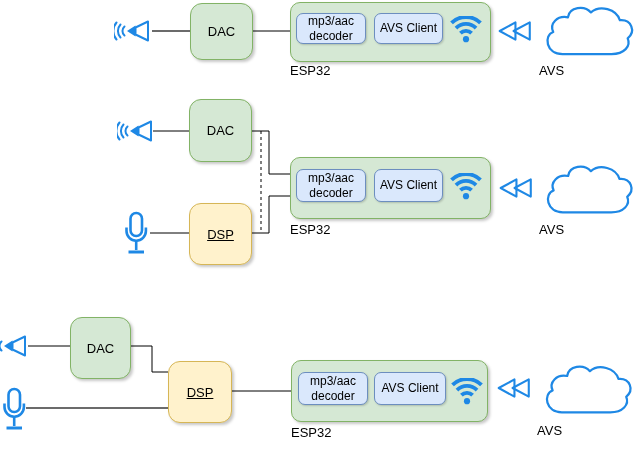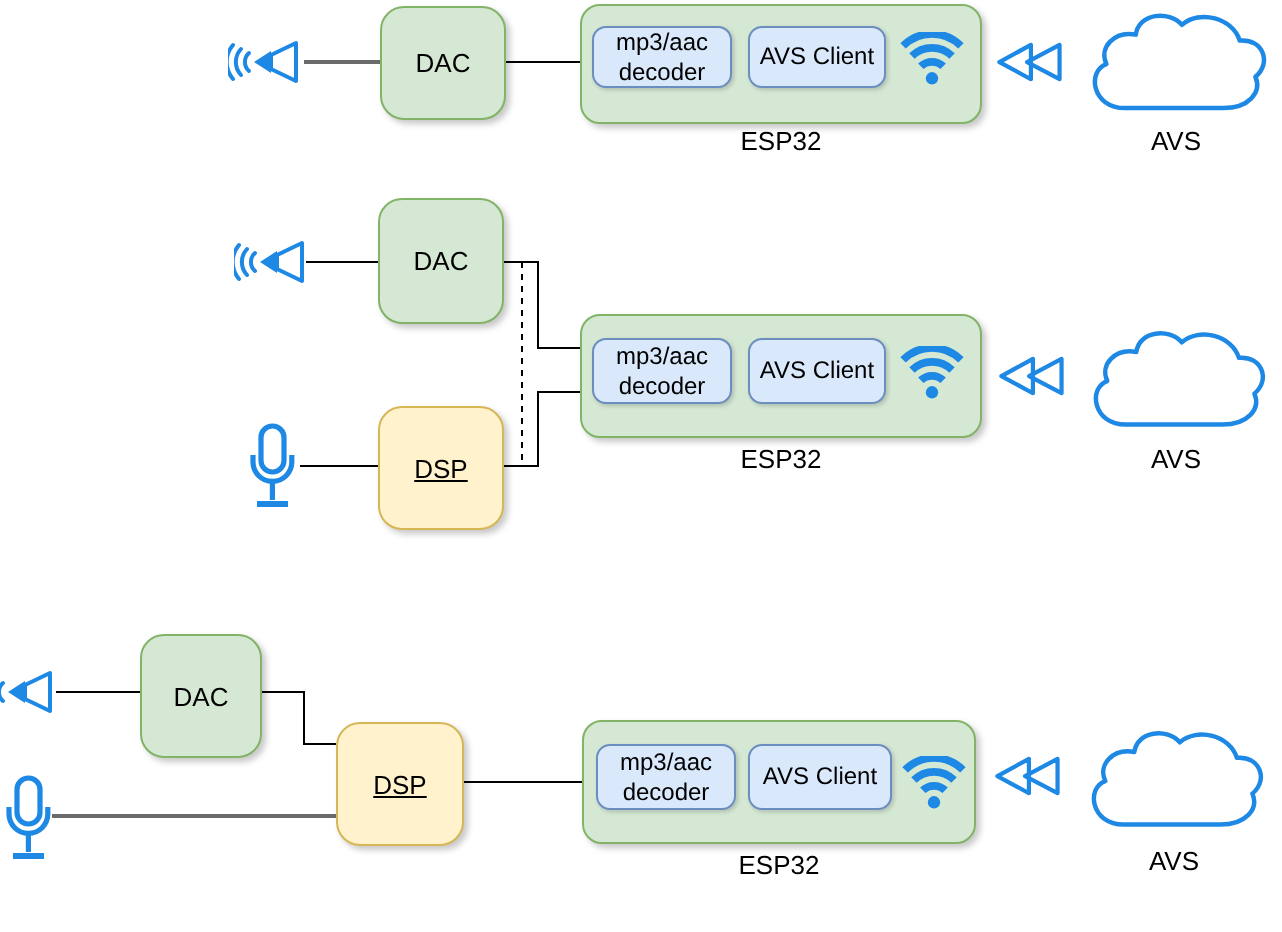--- a/index.html
+++ b/index.html
@@ -18,21 +18,21 @@
   }
   .box.green{background:var(--green-fill,#d5e8d4);border-color:var(--green-stroke,#82b366);}
   .box.yellow{background:var(--yellow-fill,#fff2cc);border-color:var(--yellow-stroke,#d6b656);text-decoration:underline;}
   .box.chip{border-radius:10px;}
   .inner{
     position:absolute;box-sizing:border-box;border-radius:7px;
     background:var(--blue-fill,#dae8fc);border:1px solid var(--blue-stroke,#6c8ebf);
     display:flex;align-items:center;justify-content:center;text-align:center;
     font-size:12px;line-height:1.2;color:#000;box-shadow:1px 1px 2px rgba(0,0,0,.18);
   }
-  .lbl{position:absolute;font-size:13px;color:#000;text-align:center;}
+  .lbl{position:absolute;font-size:13px;color:#000;}
   .icon{position:absolute;overflow:visible;}
 </style>
 </head>
 <body>
 
 <div class="canvas">
 
   <svg width="0" height="0" style="position:absolute" aria-hidden="true">
     <defs>
       <symbol id="sym-speaker" viewBox="0 0 40 30">

